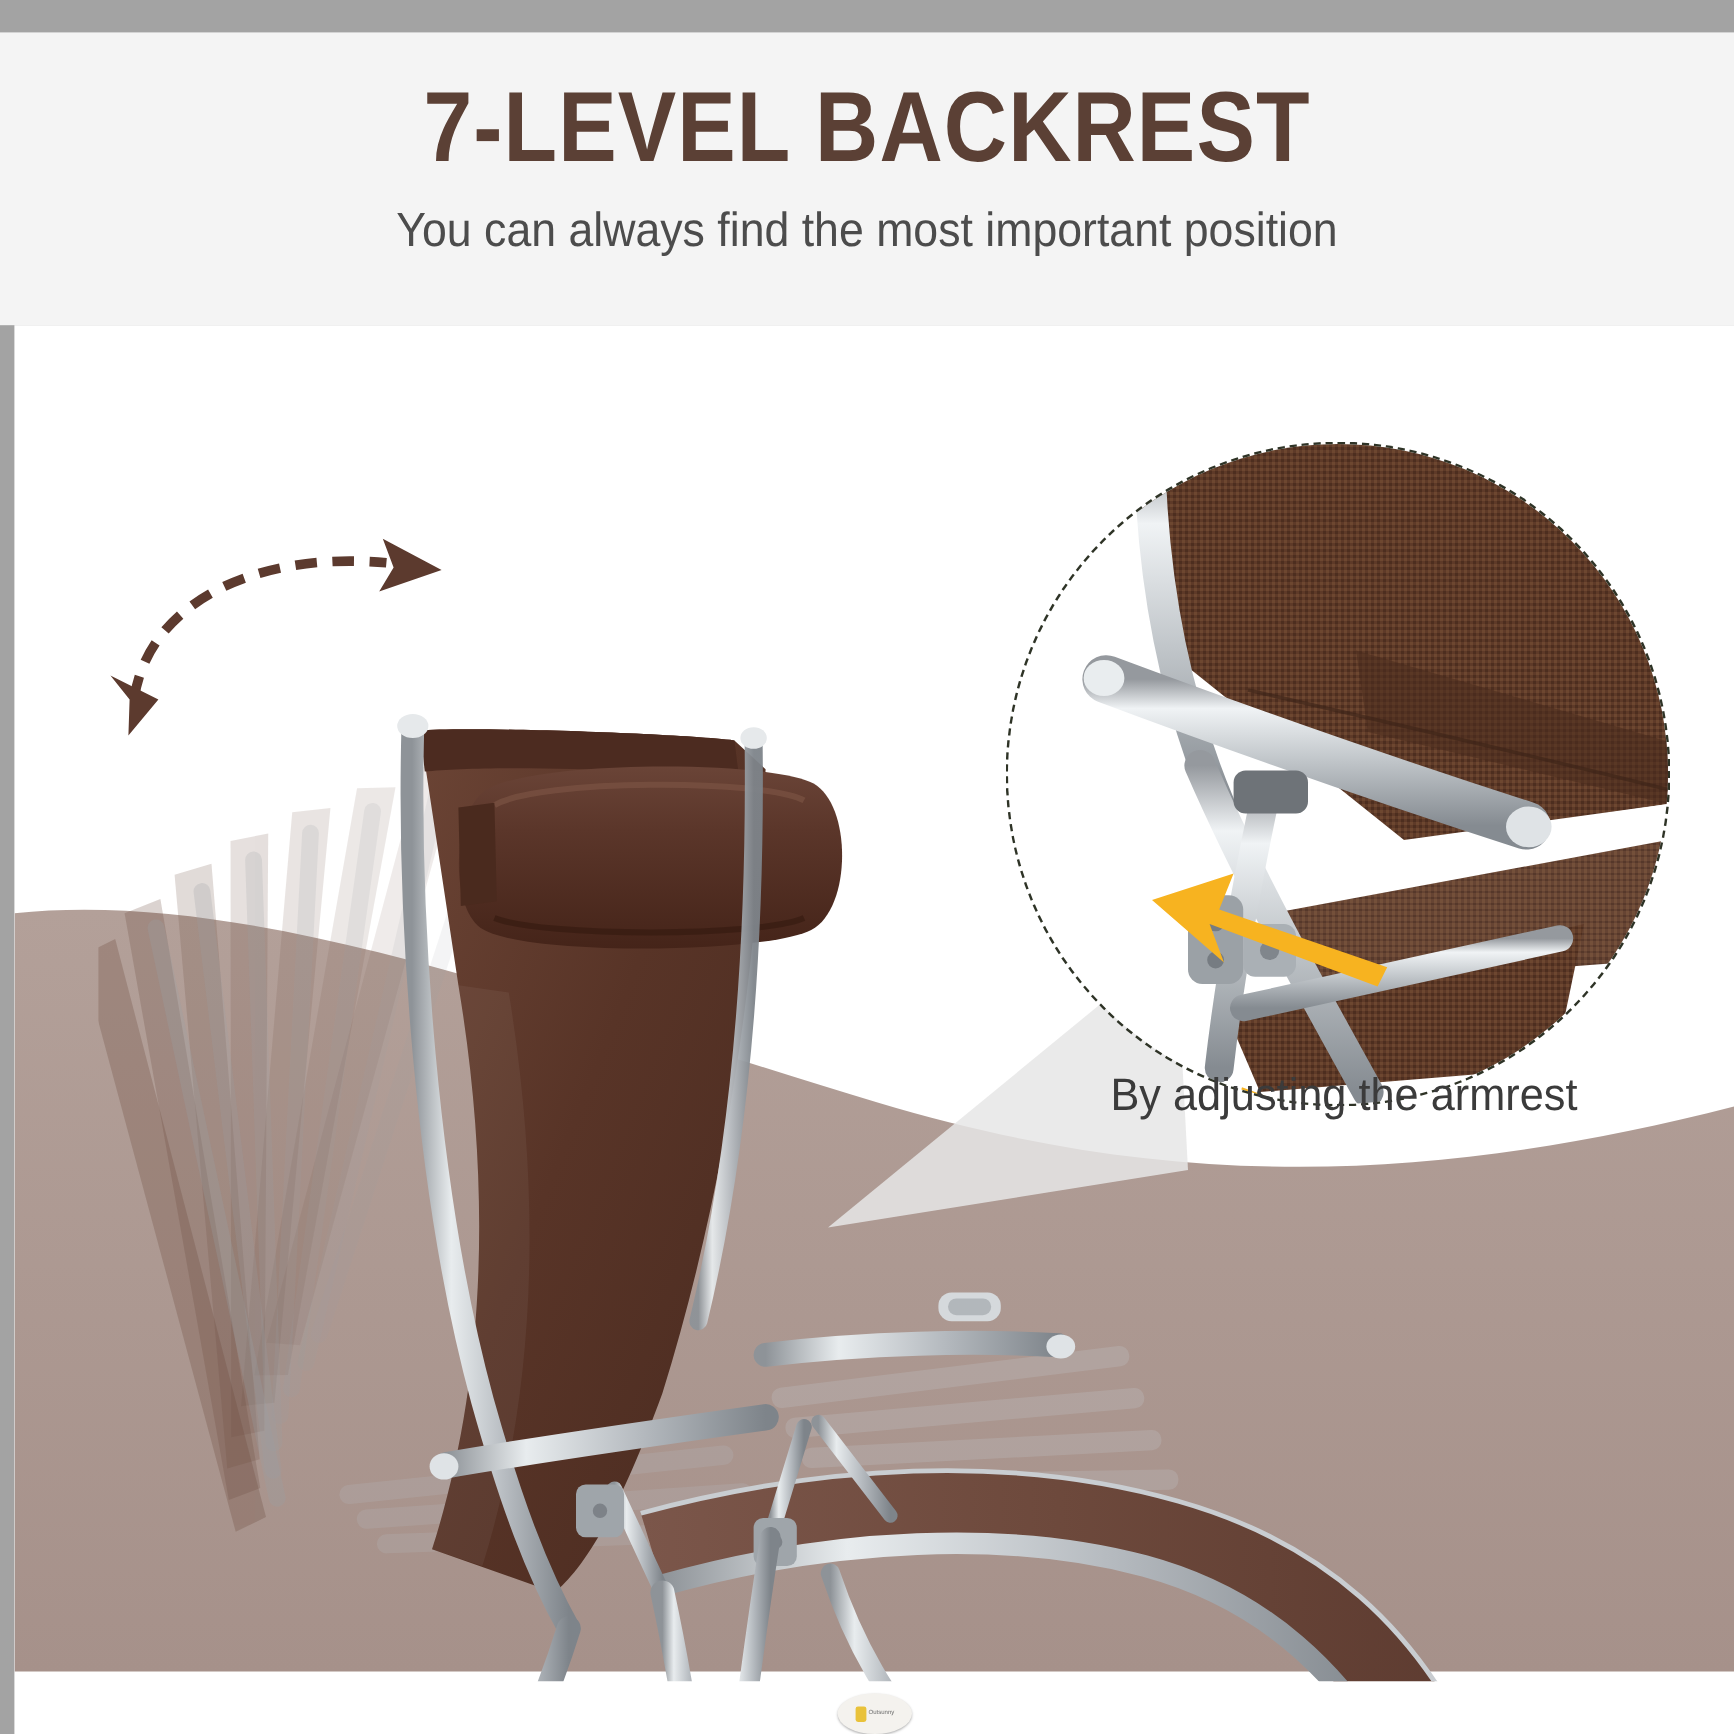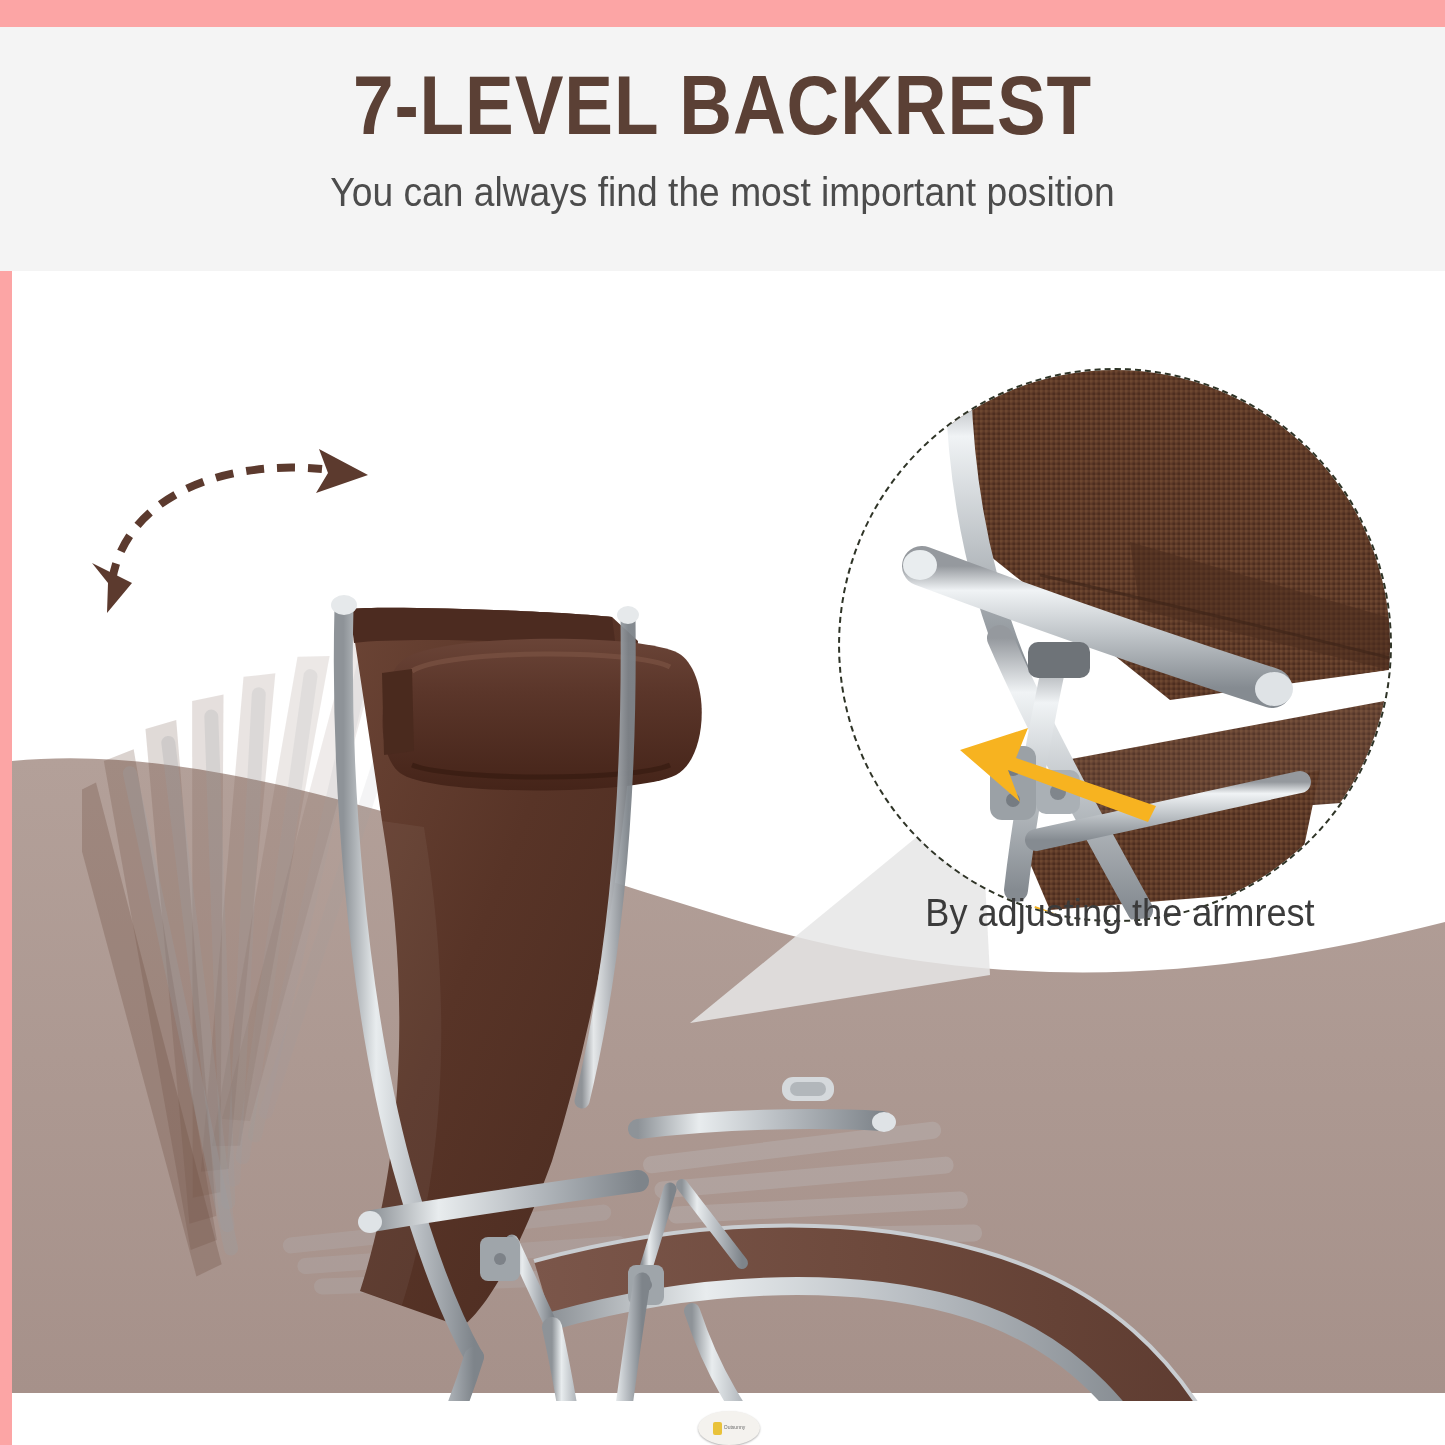--- a/index.html
+++ b/index.html
@@ -1,17 +1,17 @@
 <!DOCTYPE html>
 <html><head>
 <meta charset="utf-8">
 <style>
   html,body{margin:0;padding:0;background:#ffffff;}
   body{width:1445px;height:1445px;font-family:"Liberation Sans",sans-serif;overflow:hidden;}
-  #root{position:relative;width:1445px;height:1445px;background:#fca5a5;overflow:hidden;}
+  #root{position:relative;width:1445px;height:1445px;background:#a3a3a3;overflow:hidden;}
 
   
   .header-band{
     position:absolute;left:0;top:27px;width:1445px;height:244px;
     background:#f4f4f4;
   }
   .title{
     position:absolute;left:0;top:64px;width:1445px;text-align:center;
     font-family:"Liberation Sans",sans-serif;
     font-weight:bold;font-size:83px;letter-spacing:1px;

